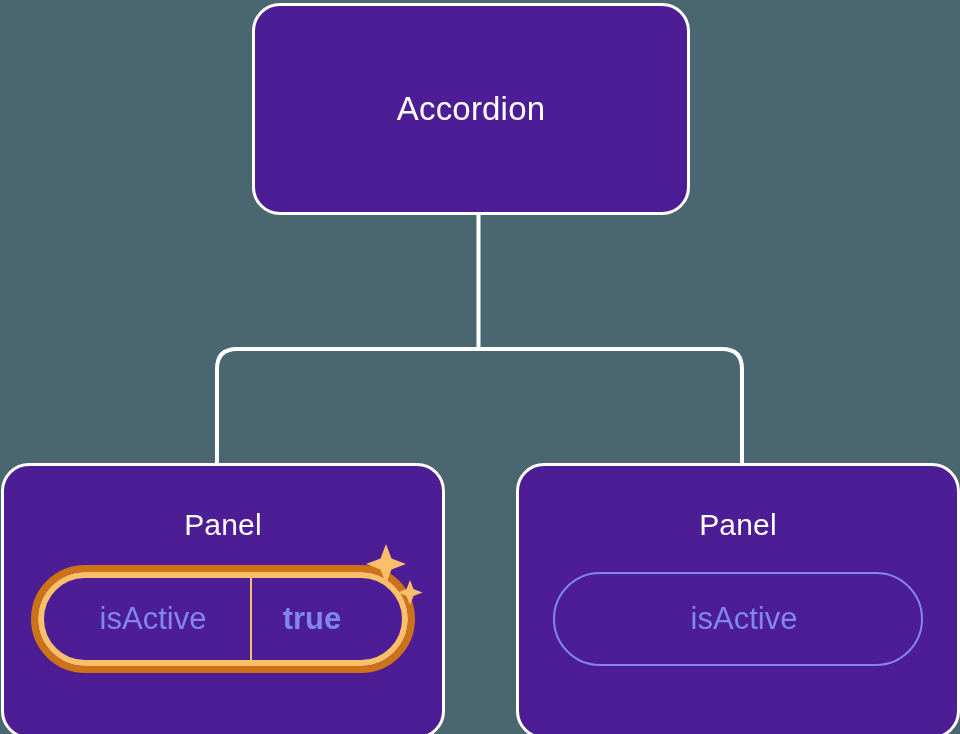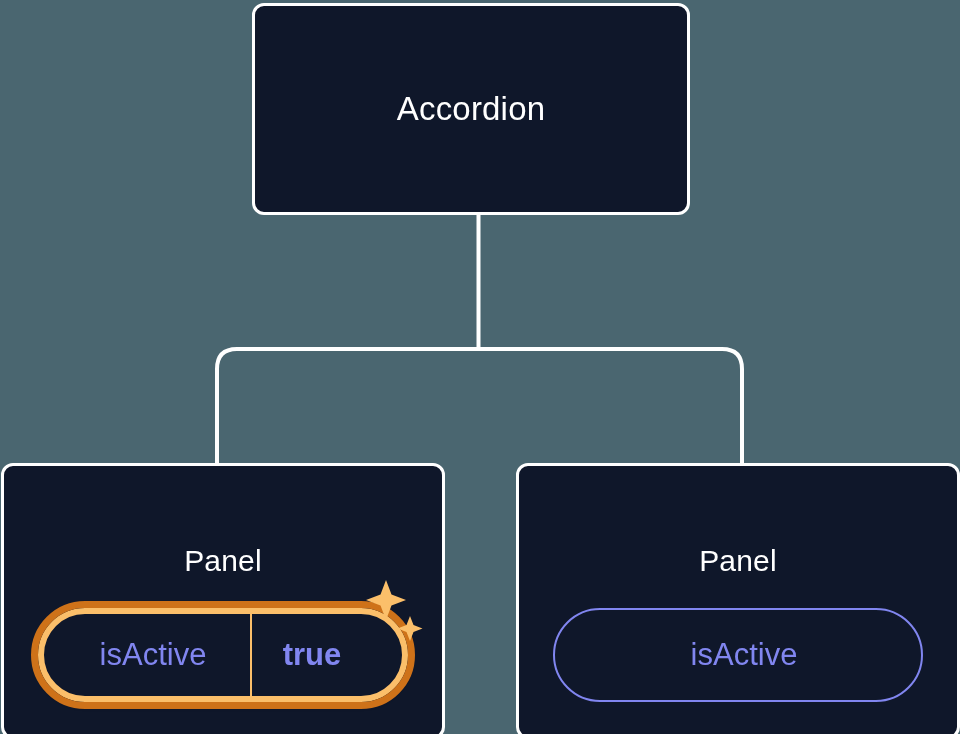--- a/index.html
+++ b/index.html
@@ -29,23 +29,23 @@
     left: 0;
     top: 0;
     width: 960px;
     height: 734px;
     pointer-events: none;
   }
 
   
   .node {
     position: absolute;
-    background: #0f172a;
+    background: #4c1d95;
     border: 3px solid #ffffff;
-    border-radius: 12px;
+    border-radius: 28px;
     box-sizing: border-box;
   }
 
   .node-root {
     left: 252px;
     top: 3px;
     width: 438px;
     height: 212px;
     display: flex;
     align-items: center;
@@ -69,21 +69,20 @@
   .node-panel.left  { left: 1px; }
   .node-panel.right { left: 516px; }
 
   .node-panel .node-title {
     display: block;
     text-align: center;
     font-size: 30px;
     color: #ffffff;
     line-height: 1;
     letter-spacing: 0.2px;
-    margin-top: 36px;
   }
 
   
   .pill-wrap {
     position: relative;
     display: flex;
     justify-content: center;
     margin-top: 32px;
   }
 

